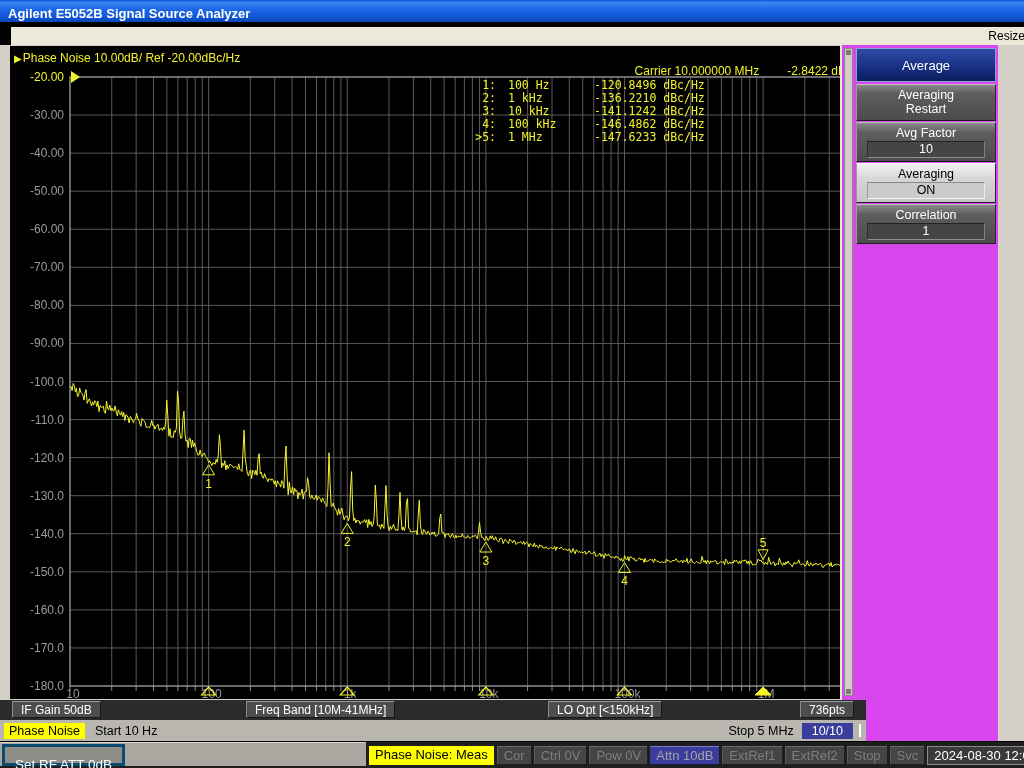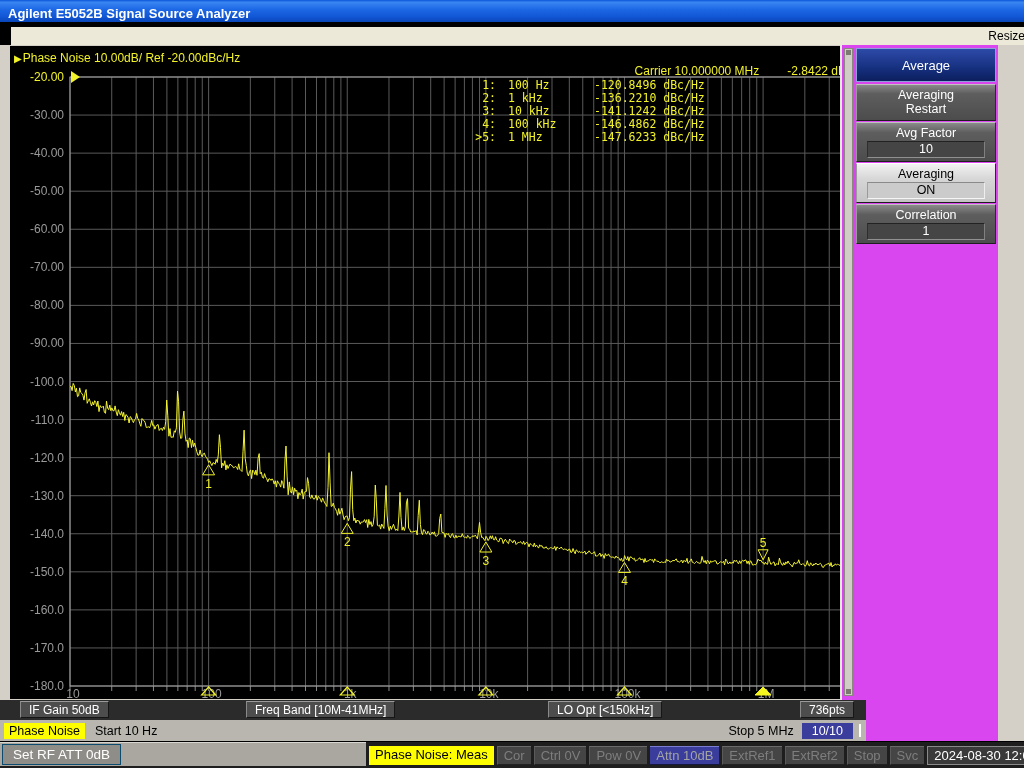--- a/index.html
+++ b/index.html
@@ -52,22 +52,22 @@
   #srow2{position:absolute;left:0;top:675px;width:866px;height:21px;background:#b8b6ae;
     display:flex;align-items:center;font-size:12.5px;color:#000;}
   #sweep-type-chip{background:#ffff00;color:#000;padding:1px 5px;margin-left:4px;}
   #sweep-start{margin-left:10px;}
   #sweep-stop{margin-left:auto;}
   #avg-count-chip{background:#3a3d9c;color:#fff;padding:1px 10px;margin-left:8px;}
   #row2-tick{width:2px;height:13px;background:#fff;margin-left:6px;margin-right:5px;}
   #srow3{position:absolute;left:0;top:742px;width:1024px;height:26px;background:#1e1e1e;}
   #row3-left{position:absolute;left:0;top:0;width:366px;height:24px;background:#a9a7a0;
     border-top:1px solid #d8d6d0;box-sizing:border-box;}
-  #rfatt-button{position:absolute;left:2px;top:1px;height:21px;line-height:20px;padding:0 10px;
-    background:#8f8d88;color:#fff;font-size:13.5px;border:1px solid #0c4a6e;box-sizing:border-box;}
+  #rfatt-button{position:absolute;left:2px;top:1px;height:21px;line-height:20px;padding:8px 10px;
+    background:#8f8d88;color:#fff;font-size:13.5px;border:3px solid #0c4a6e;box-sizing:border-box;}
   #row3-right{position:absolute;left:366px;top:0;right:0;height:26px;display:flex;align-items:center;}
   .chip{height:19px;line-height:18px;padding:0 6px;margin-left:3px;font-size:13px;box-sizing:border-box;white-space:nowrap;}
   .chip.highlight{background:#ffff00;color:#000;}
   .chip.disabled{background:#454545;color:#7e7e7e;border-top:1px solid #6a6a6a;border-left:1px solid #5a5a5a;border-bottom:1px solid #222;}
   .chip.active{background:#3a3d9c;color:#a3a3a3;border-top:1px solid #7a7dd0;border-bottom:1px solid #15173f;}
   .chip.info{background:#3a3a3a;color:#fff;border:1px solid #8a8a8a;}
 </style>
 </head>
 <body>
 
@@ -272,21 +272,21 @@
           <div class="val">ON</div>
         </div>
         <div class="mbtn">
           <div class="lbl">Correlation</div>
           <div class="val">1</div>
         </div>
       </div>
   </div>
 
   <div id="srow1">
-    <span class="sbtn" style="left:20px">IF Gain 50dB</span>
+    <span class="sbtn" style="left:12px">IF Gain 50dB</span>
     <span class="sbtn" style="left:246px">Freq Band [10M-41MHz]</span>
     <span class="sbtn" style="left:548px">LO Opt [&lt;150kHz]</span>
     <span class="sbtn" style="right:12px">736pts</span>
   </div>
 
   <div id="srow2">
     <span id="sweep-type-chip">Phase Noise</span>
     <span id="sweep-start">Start 10 Hz</span>
     <span id="sweep-stop">Stop 5 MHz</span>
     <span id="avg-count-chip">10/10</span>

